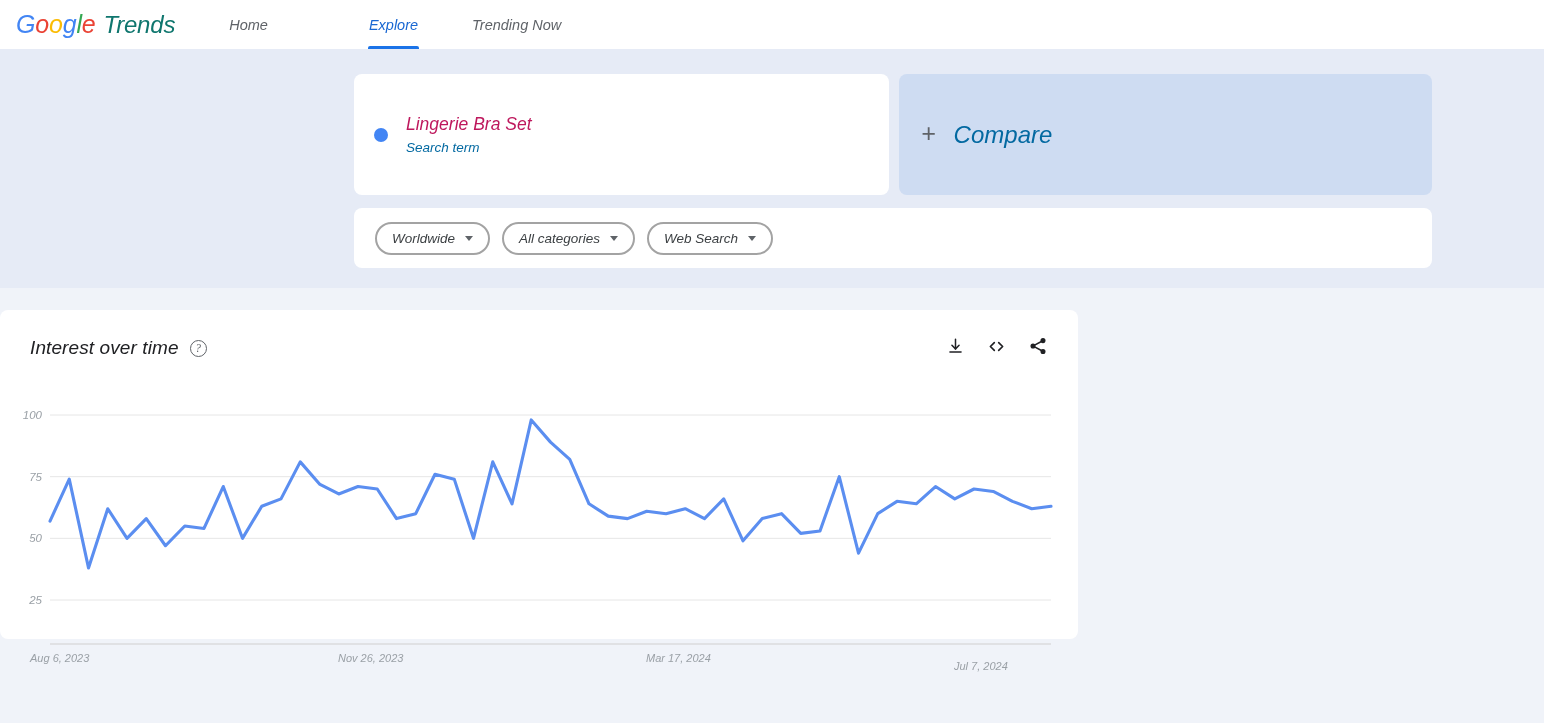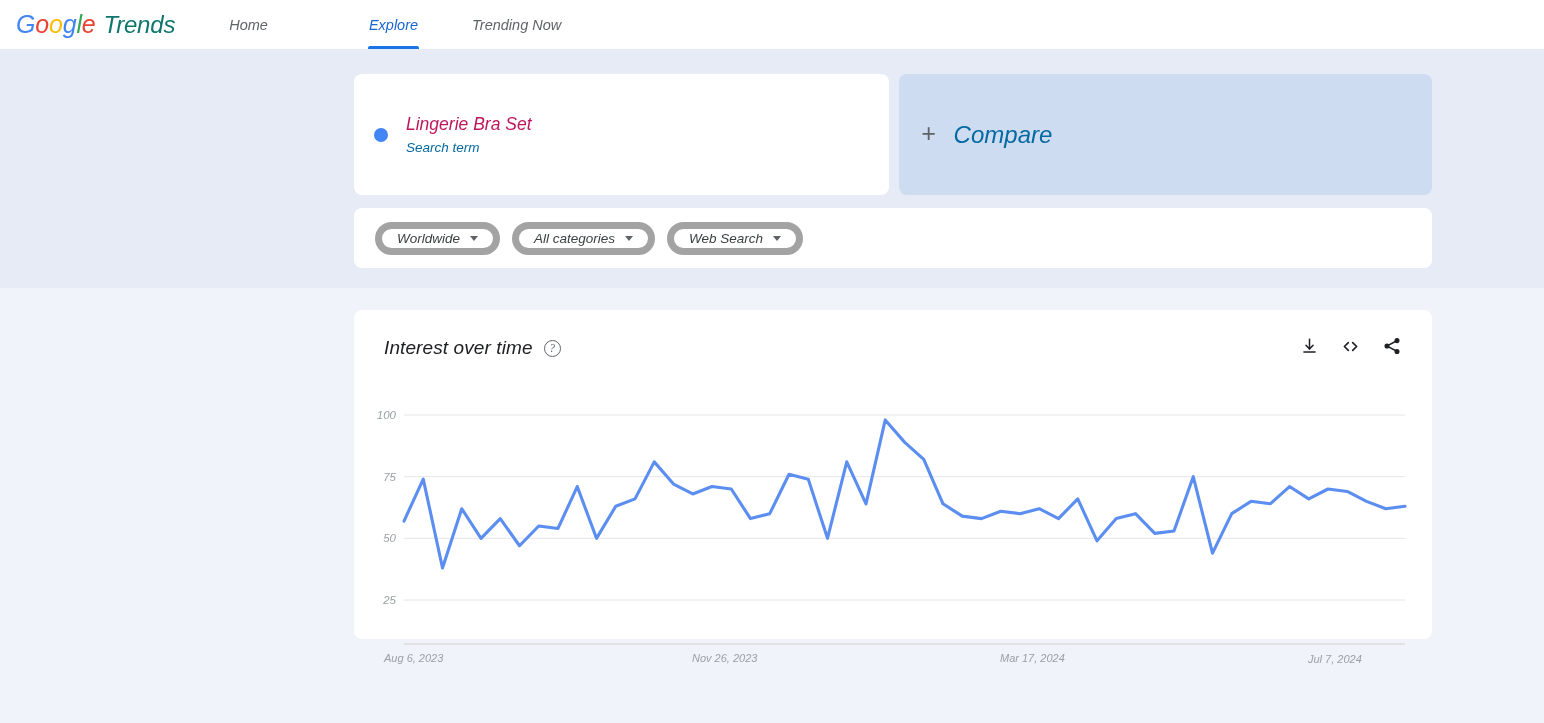--- a/index.html
+++ b/index.html
@@ -117,21 +117,21 @@
     height: 60px;
     background: #ffffff;
     border-radius: 8px;
     display: flex;
     align-items: center;
     padding-left: 21px;
     gap: 12px;
   }
   .chip {
     height: 33px;
-    border: 7px solid #a3a3a3;
+    border: 2px solid #a3a3a3;
     border-radius: 17px;
     display: flex;
     align-items: center;
     padding: 0 15px;
     font-size: 13.5px;
     color: #3c4043;
     cursor: pointer;
     background: #fff;
     white-space: nowrap;
   }
@@ -144,21 +144,20 @@
   }
 
   
   .lower {
     background: #f0f3f9;
     height: 435px;
     padding-top: 22px;
   }
   .chart-card {
     width: 1078px;
-    margin-left: 354px;
     background: #ffffff;
     border-radius: 8px;
     height: 329px;
     position: relative;
     padding: 22px 30px 0 30px;
   }
   .chart-head {
     display: flex;
     align-items: center;
     justify-content: space-between;
@@ -302,19 +301,19 @@
         <div id="ylabel-layer">
             <div class="ytick" style="top: 105px; left: 0px; width: 42px;">100</div>
             <div class="ytick" style="top: 166.667px; left: 0px; width: 42px;">75</div>
             <div class="ytick" style="top: 228.333px; left: 0px; width: 42px;">50</div>
             <div class="ytick" style="top: 290px; left: 0px; width: 42px;">25</div>
           </div>
         <div id="xlabel-layer">
             <div class="xtick" style="left: 30px; top: 342px;">Aug 6, 2023</div>
             <div class="xtick" style="left: 338px; top: 342px;">Nov 26, 2023</div>
             <div class="xtick" style="left: 646px; top: 342px;">Mar 17, 2024</div>
-            <div class="xtick" style="left: 954px; top: 343px;">Jul 7, 2024</div>
+            <div class="xtick" style="left: 954px; top: 350px;">Jul 7, 2024</div>
           </div>
       </div>
 
     </div>
   </div>
 </div>
 
 </body></html>

